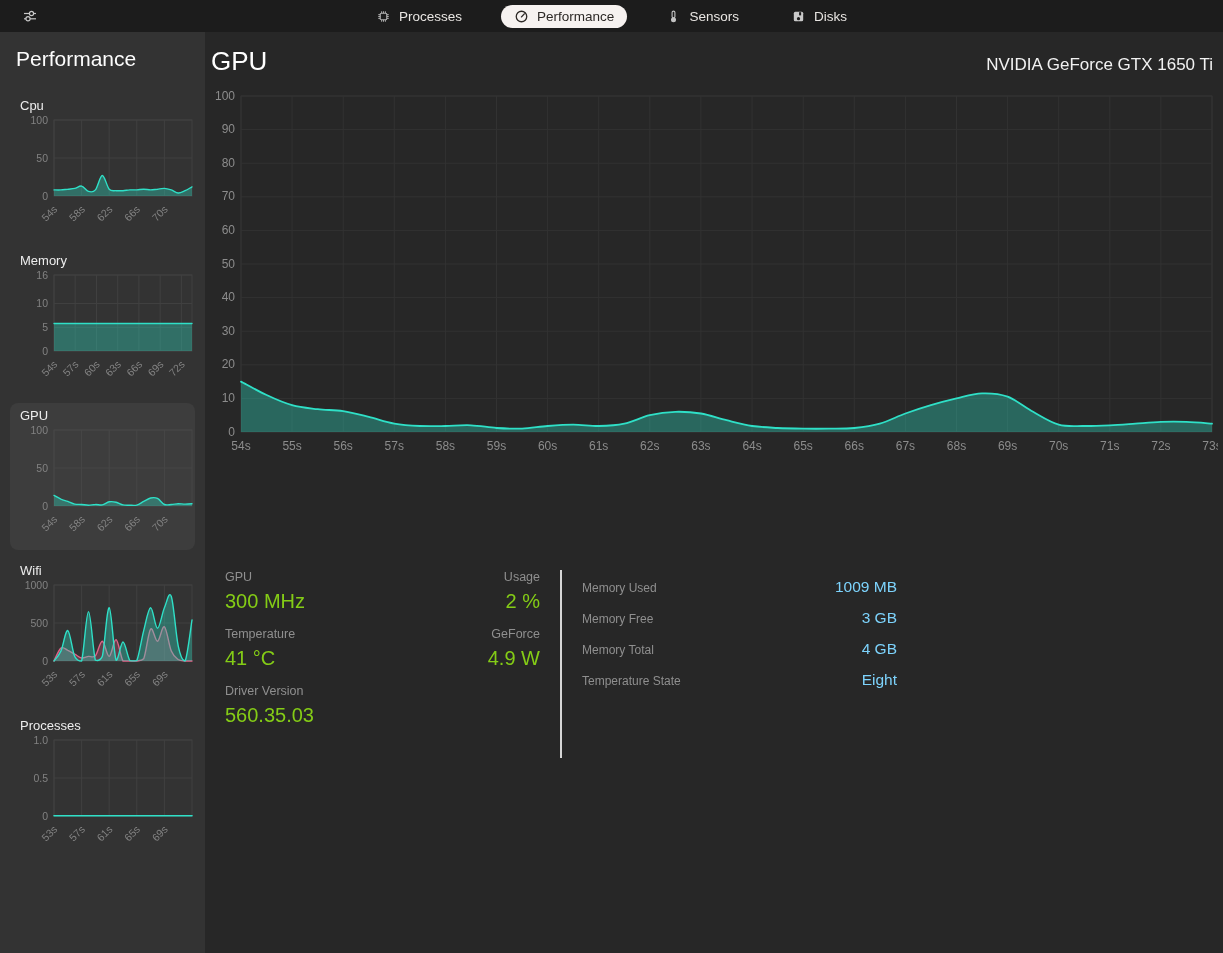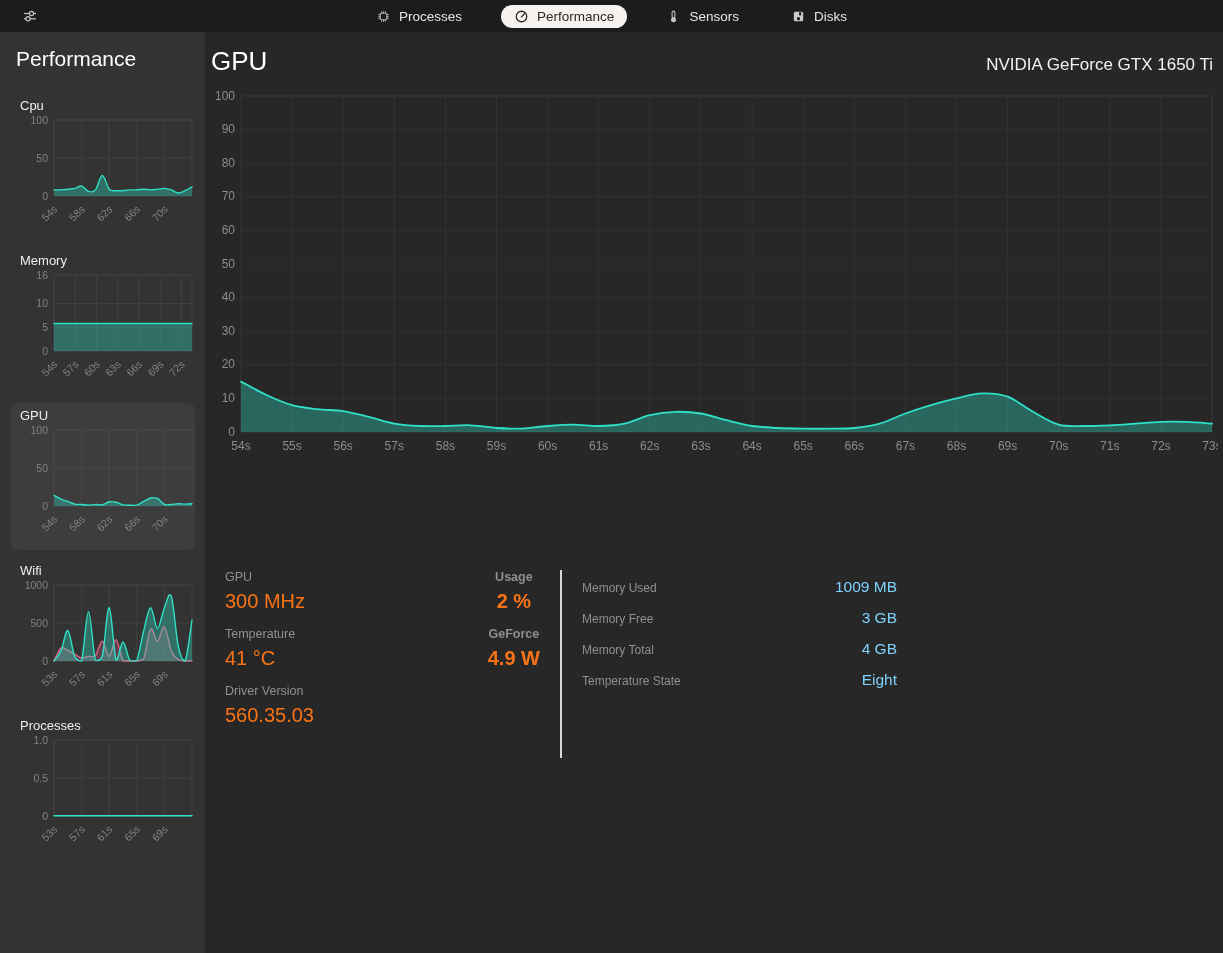--- a/index.html
+++ b/index.html
@@ -40,22 +40,22 @@
   .main-title { font-size:26px; color:#ffffff; font-weight:400; }
   .device-name { font-size:17px; color:#f2f2f2; font-weight:400; }
   .main-chart { margin-top:10px; width:1013px; height:372px; }
   .chart svg text { font-family:"Liberation Sans", sans-serif; }
   
   .stats { display:flex; align-items:flex-start; margin:110px 0 0 20px; }
   .stats-left {
     width:315px; display:grid; grid-template-columns:1fr auto; row-gap:14px;
   }
   .stat-pair .slabel { font-size:12.5px; color:#8f8f8f; }
-  .stat-pair .svalue { font-size:20px; color:#f97316; margin-top:6px; }
-  .stat-pair.right { text-align:center;font-weight:bold; }
+  .stat-pair .svalue { font-size:20px; color:#84cc16; margin-top:6px; }
+  .stat-pair.right { text-align:right; }
   .vdivider { width:2px; height:188px; background:#d6d6d6; margin:0 20px; }
   .stats-right { width:315px; padding-top:2px; }
   .srow { display:flex; justify-content:space-between; align-items:baseline; padding:6px 0 7px 0; }
   .srow .rlabel { font-size:12px; color:#8f8f8f; }
   .srow .rvalue { font-size:15.5px; color:#7dd3fc; }
 </style>
 </head>
 <body>
 
 <div class="topbar">

